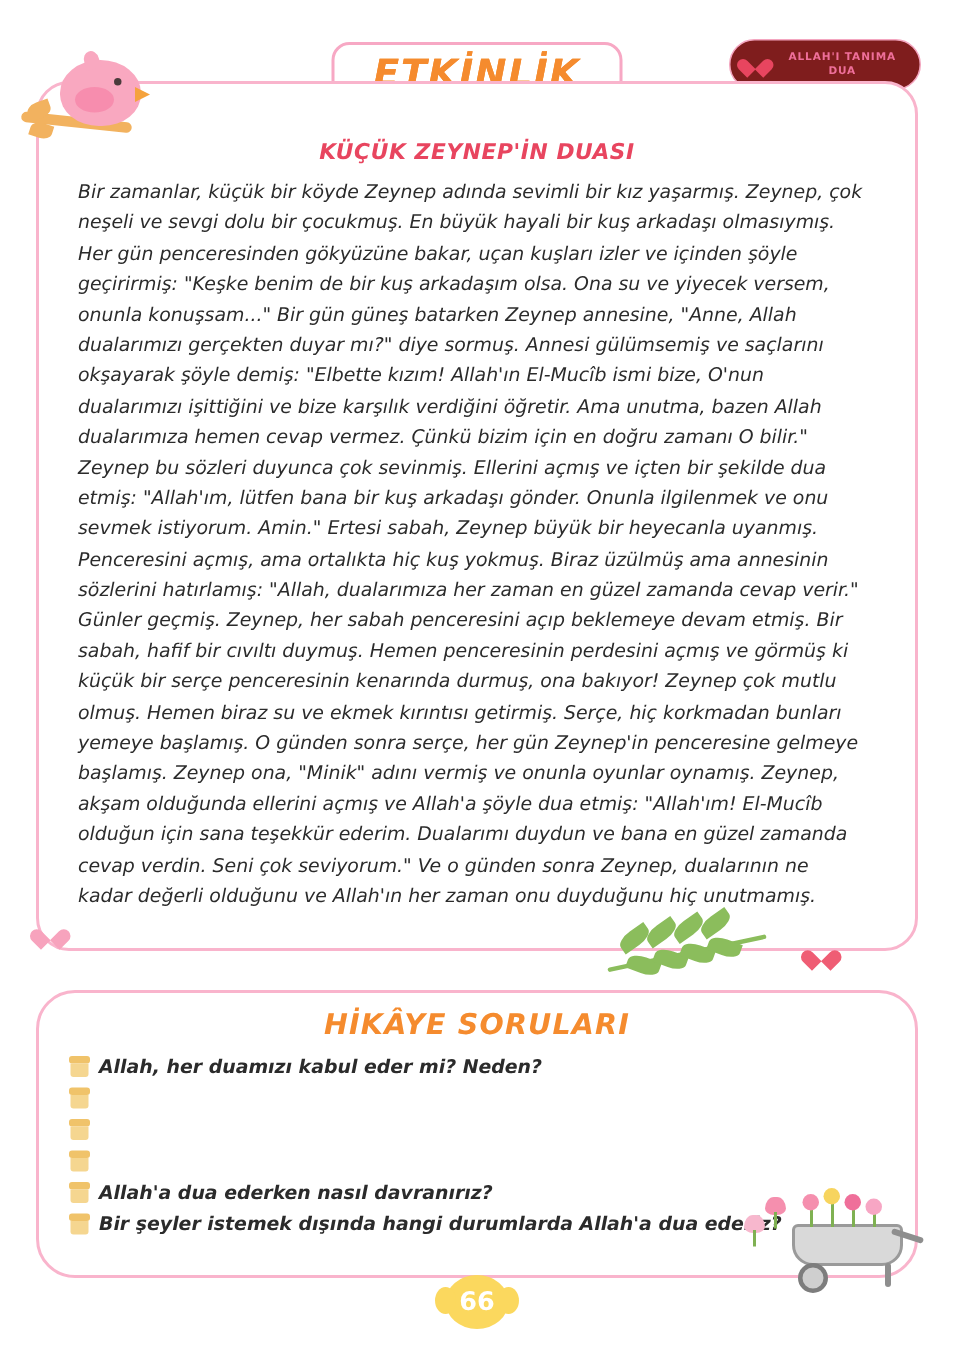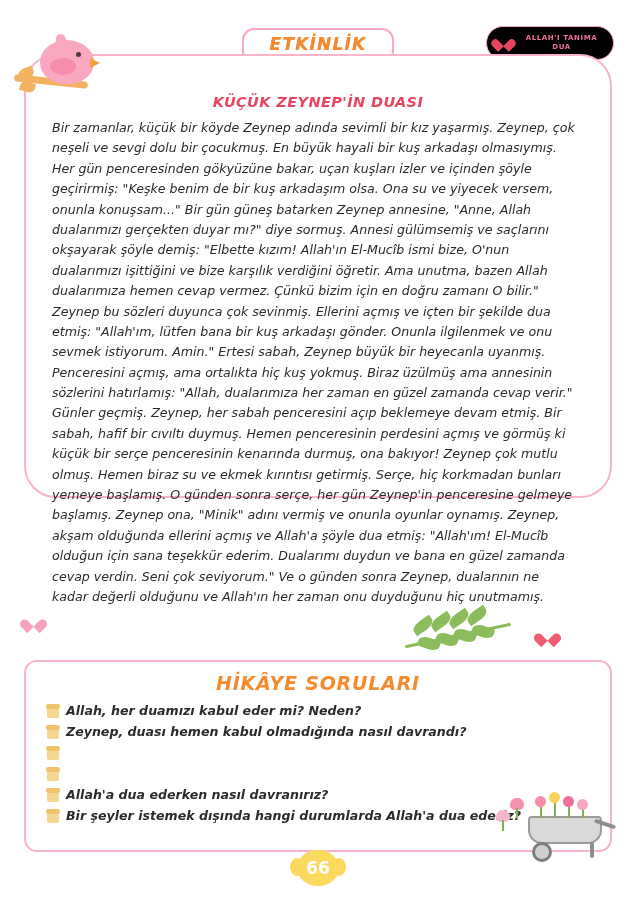--- a/index.html
+++ b/index.html
@@ -23,21 +23,21 @@
 
   
   .top-badge {
     position: absolute;
     top: 26px;
     right: 22px;
     width: 128px;
     height: 34px;
     border: 1.5px solid #f4a6c0;
     border-radius: 17px;
-    background: #000000;
+    background: #7f1d1d;
     display: flex;
     align-items: center;
     padding-left: 10px;
     box-sizing: border-box;
   }
   .top-badge .heart {
     width: 14px;
     height: 14px;
     position: relative;
     margin-right: 7px;
@@ -74,37 +74,37 @@
     width: 636px;
     display: flex;
     justify-content: center;
   }
   .etkinlik {
     border: 2.5px solid #f7a8c4;
     border-radius: 12px;
     background: #ffffff;
     padding: 4px 26px 7px 26px;
     font-family: "DejaVu Sans", sans-serif;
-    font-size: 17px;
+    font-size: 25px;
     font-weight: bold;
     font-style: italic;
     letter-spacing: 1.2px;
     color: #f58b2e;
     text-shadow: 0 0 0 #f58b2e;
   }
 
   
   .story-box {
     position: absolute;
     left: 24px;
     top: 54px;
     width: 588px;
-    height: 444px;
+    height: 580px;
     border: 2.5px solid #f9b4cc;
-    border-radius: 32px;
+    border-radius: 22px;
     box-sizing: border-box;
     background: #ffffff;
   }
 
   .story-title {
     position: absolute;
     left: 0;
     top: 38px;
     width: 100%;
     text-align: center;
@@ -231,21 +231,21 @@
   }
 
   
   .q-box {
     position: absolute;
     left: 24px;
     top: 660px;
     width: 588px;
     height: 192px;
     border: 2.5px solid #f9b4cc;
-    border-radius: 13px;
+    border-radius: 26px;
     box-sizing: border-box;
     background: #ffffff;
   }
   .q-title {
     position: absolute;
     left: 0; top: 10px;
     width: 100%;
     text-align: center;
     font-size: 19px;
     font-weight: bold;
@@ -457,21 +457,20 @@
             <span class="b-top"></span>
             <span class="b-bot"></span>
           </span>
         <span class="q-text">Allah, her duamızı kabul eder mi? Neden?</span>
       </div>
       <div class="q-item">
         <span class="q-bullet">
             <span class="b-top"></span>
             <span class="b-bot"></span>
           </span>
-        <span class="q-text">Zeynep, duası hemen kabul olmadığında nasıl davrandı?</span>
       </div>
       <div class="q-item">
         <span class="q-bullet">
             <span class="b-top"></span>
             <span class="b-bot"></span>
           </span>
       </div>
       <div class="q-item">
         <span class="q-bullet">
             <span class="b-top"></span>

